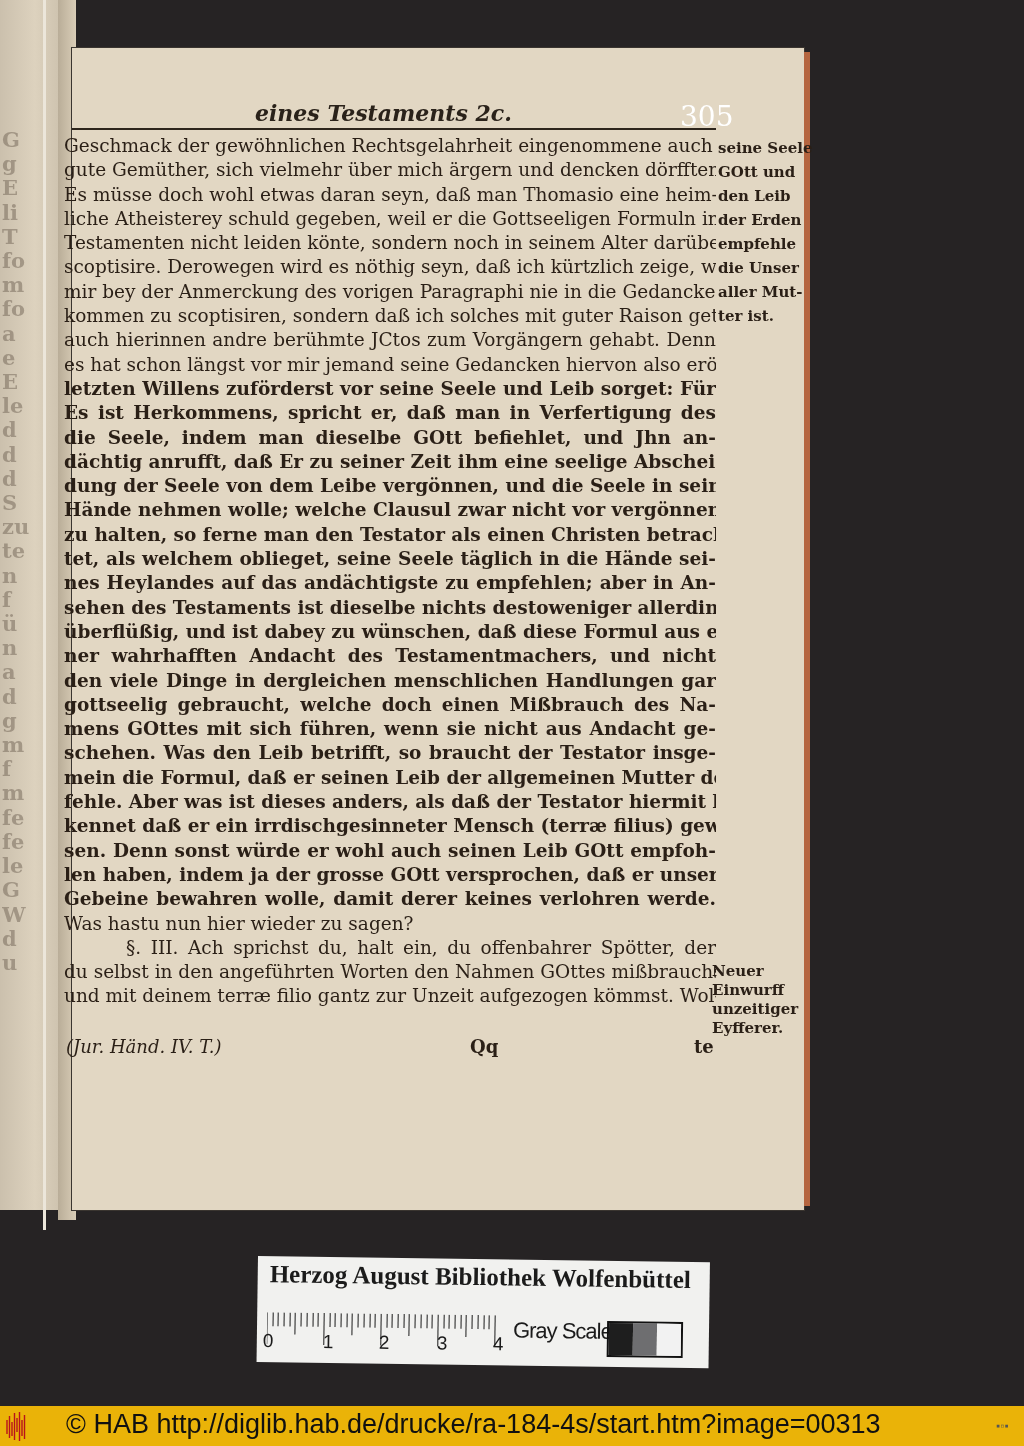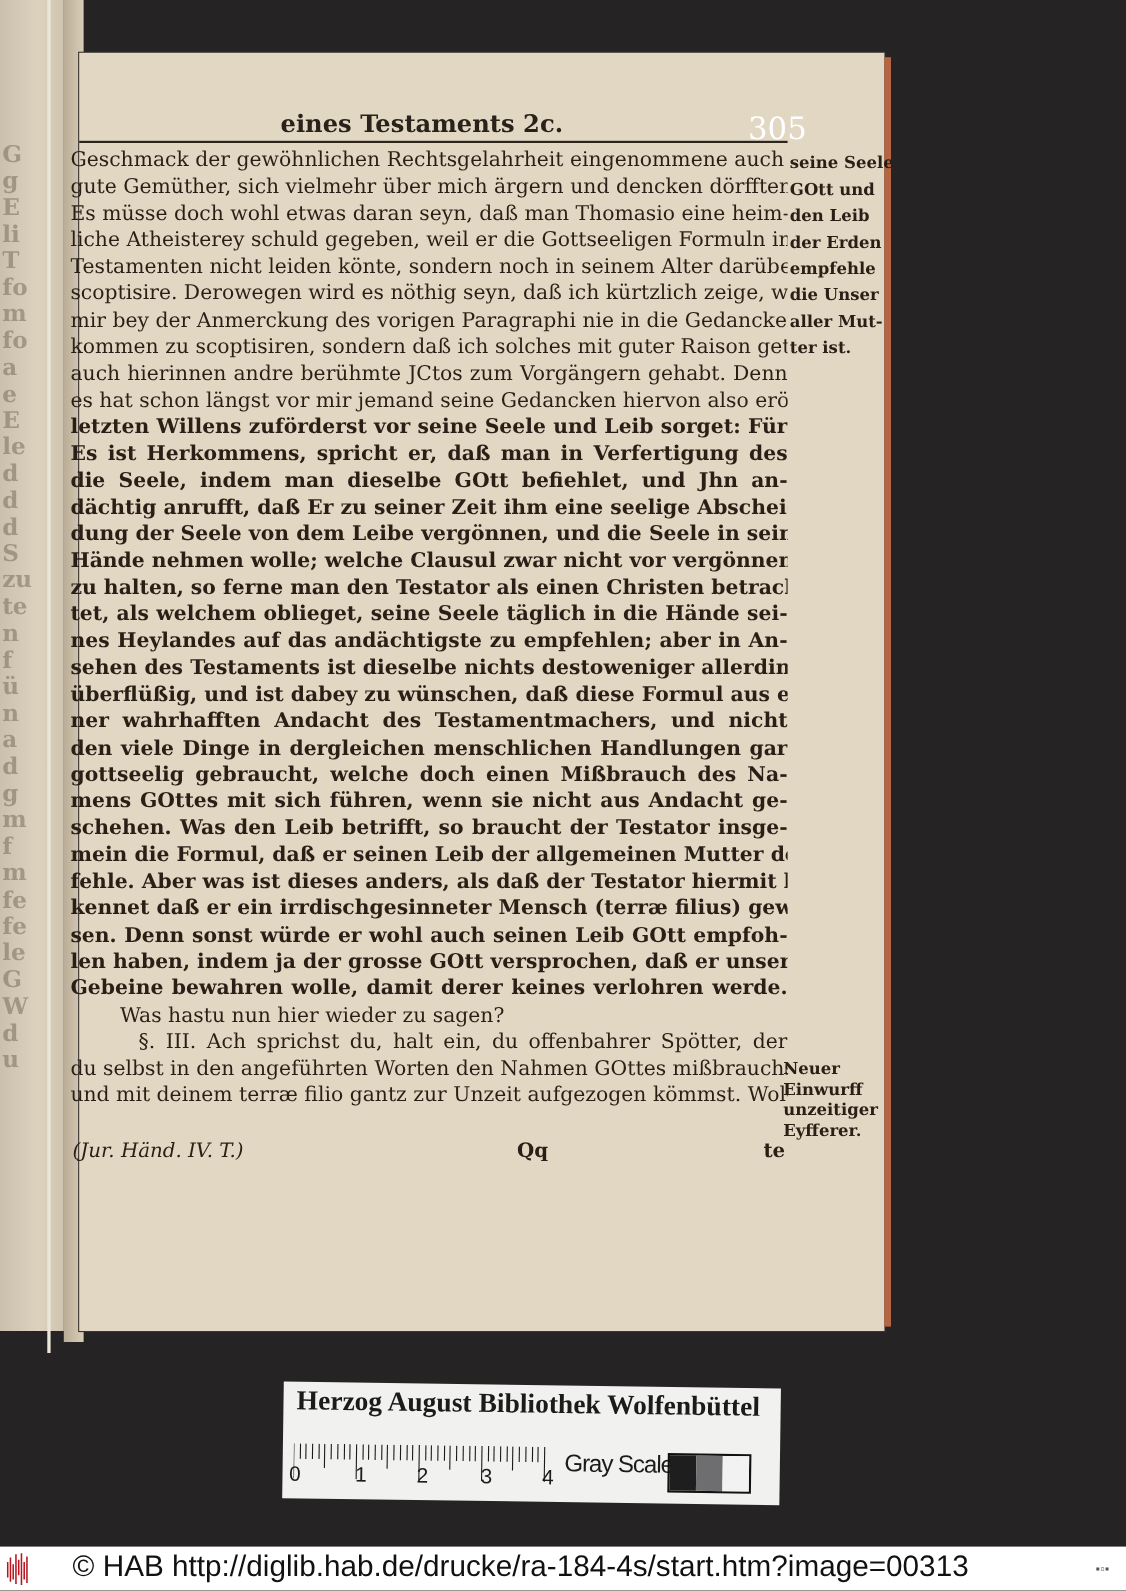--- a/index.html
+++ b/index.html
@@ -3,41 +3,41 @@
 <meta charset="utf-8">
 <style>
   html,body{margin:0;padding:0;}
   body{width:1024px;height:1446px;background:#262324;position:relative;overflow:hidden;font-family:"DejaVu Serif",serif;}
   .left-page{position:absolute;left:0;top:0;width:58px;height:1210px;background:linear-gradient(90deg,#cbc0ad 0%,#ddd2be 60%,#cfc4b0 100%);}
   .left-page .ghost{position:absolute;left:2px;top:128px;width:52px;color:#7a6d5e;font-size:21px;line-height:24.2px;font-weight:bold;opacity:.55;white-space:pre;overflow:hidden;}
   .gutter{position:absolute;left:43px;top:0;width:3px;height:1230px;background:#ece6da;}
   .gutter2{position:absolute;left:58px;top:0;width:18px;height:1220px;background:linear-gradient(90deg,#b9ad98,#d9cdb7);}
   .page{position:absolute;left:72px;top:48px;width:732px;height:1162px;background:#e2d7c3;box-shadow:0 0 0 1px #3a3530;}
   .page:after{content:"";position:absolute;right:-6px;top:4px;width:6px;height:1154px;background:#b5653f;}
-  .running-head{position:absolute;left:255px;top:100px;font-weight:bold;font-size:22px;color:#2a221a;}
+  .running-head{position:absolute;left:255px;top:100px;font-weight:bold;font-size:22px;color:#2a221a;font-style:italic;}
   .page-no{position:absolute;left:680px;top:100px;font-size:28px;color:#ffffff;}
   .rule{position:absolute;left:72px;top:128px;width:644px;height:2px;background:#2d251c;}
   .body-text{position:absolute;left:64px;top:134px;width:652px;font-size:18.5px;line-height:24.3px;color:#2a1f16;font-weight:bold;}
   .body-text .line{display:block;white-space:nowrap;text-align:justify;text-align-last:justify;overflow:hidden;height:24.3px;}
-  .body-text .line.last{text-align-last:left;margin-left:45px;}
+  .body-text .line.last{text-align-last:left;}
   .body-text .line.indent{padding-left:62px;}
   .body-text .line.light{font-weight:normal;}
   .margin-note{position:absolute;left:718px;top:136px;width:92px;font-size:15px;line-height:24px;color:#2a1f16;font-weight:bold;}
   .margin-note .mline{display:block;white-space:nowrap;}
   .margin-note2{position:absolute;left:712px;top:962px;width:98px;font-size:15px;line-height:19px;color:#2a1f16;font-weight:bold;}
   .footer-sig{position:absolute;top:1036px;font-size:18px;color:#2a1f16;}
   .card{position:absolute;left:258px;top:1256px;width:452px;height:106px;background:#f1f1ef;transform:rotate(0.8deg);transform-origin:left top;}
   .card .title{position:absolute;left:12px;top:4px;font-family:"Liberation Serif",serif;font-weight:bold;font-size:25px;color:#1b1b1b;white-space:nowrap;}
   .card .ruler{position:absolute;left:10px;top:56px;width:232px;height:32px;}
   .card .nums{position:absolute;left:4px;top:74px;width:250px;height:26px;font-family:"Liberation Sans",sans-serif;font-size:19px;color:#1b1b1b;}
   .card .nums span{position:absolute;}
   .card .gs-label{position:absolute;left:256px;top:58px;font-family:"Liberation Sans",sans-serif;font-size:22px;color:#1b1b1b;letter-spacing:-1px;}
   .card .gs{position:absolute;left:350px;top:60px;width:72px;height:32px;border:2px solid #111;display:flex;}
   .card .gs div{flex:1;}
-  .footer{position:absolute;left:0;top:1406px;width:1024px;height:40px;background:#ffffff;}
+  .footer{position:absolute;left:0;top:1406px;width:1024px;height:40px;background:#eab308;}
   .footer .logo{position:absolute;left:6px;top:4px;width:20px;height:32px;}
   .footer .url{position:absolute;left:66px;top:3px;font-family:"Liberation Sans",sans-serif;font-size:27px;color:#111;white-space:nowrap;}
   .footer .mini{position:absolute;left:996px;top:16px;font-family:"DejaVu Sans Mono",monospace;font-size:7px;color:#555;}
 </style>
 </head>
 <body>
 
 <div class="left-page">
   <div class="ghost">G
 g

